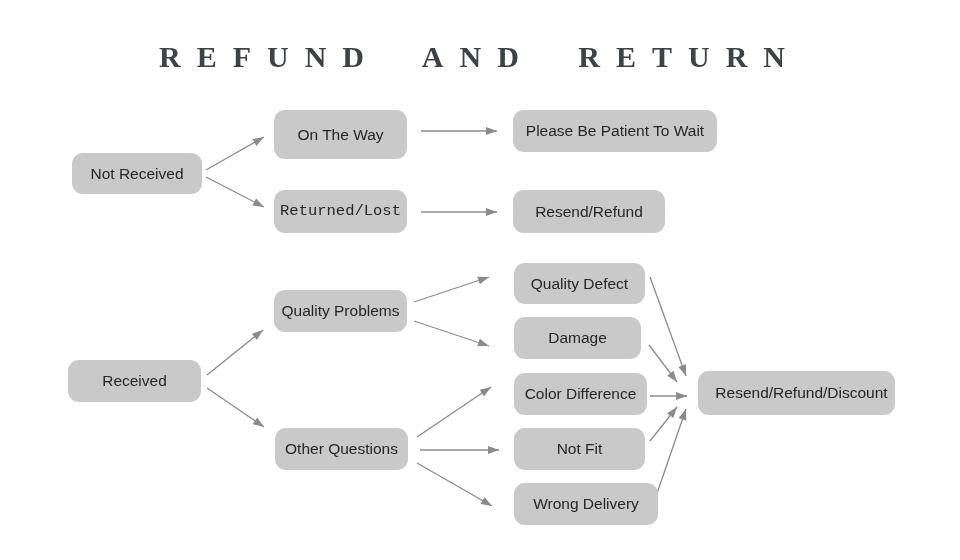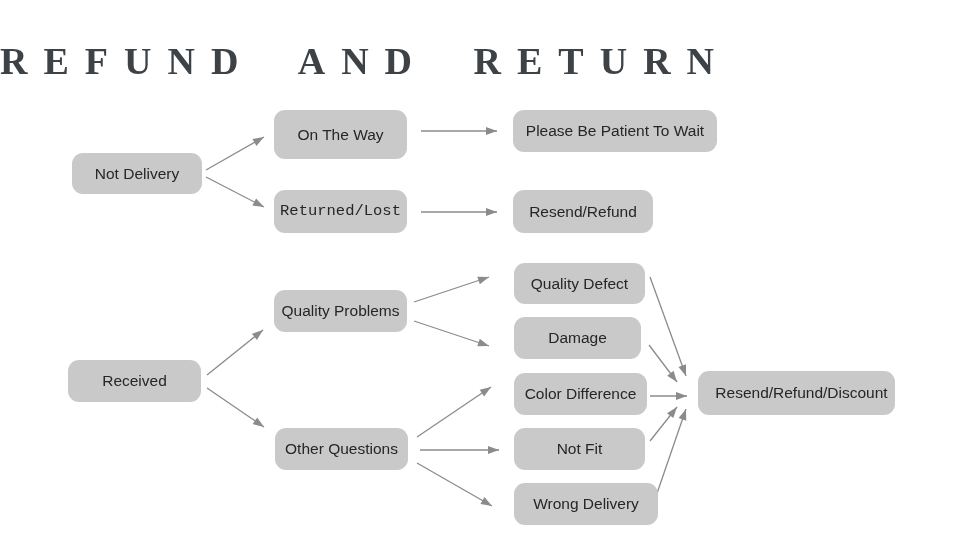--- a/index.html
+++ b/index.html
@@ -16,22 +16,23 @@
     height: 560px;
     background: var(--bg, #ffffff);
     font-family: "Liberation Sans", sans-serif;
   }
   .title {
     position: absolute;
     top: 42px;
     left: 0;
     width: 100%;
     margin: 0;
+    text-align: center;
     font-family: "Liberation Serif", serif;
-    font-size: 38px;
+    font-size: 30px;
     font-weight: 600;
     line-height: 1;
     letter-spacing: 16px;
     word-spacing: 20px;
     color: var(--title-color, #3d4247);
     white-space: nowrap;
   }
   #edge-layer {
     position: absolute;
     top: 0;
@@ -88,25 +89,25 @@
       <line x1="420" y1="450" x2="499" y2="450" marker-end="url(#arrowhead)"></line>
       <line x1="417" y1="463" x2="492" y2="506" marker-end="url(#arrowhead)"></line>
       <line x1="650" y1="277" x2="686" y2="376" marker-end="url(#arrowhead)"></line>
       <line x1="649" y1="345" x2="677" y2="382" marker-end="url(#arrowhead)"></line>
       <line x1="650" y1="396" x2="687" y2="396" marker-end="url(#arrowhead)"></line>
       <line x1="650" y1="441" x2="677" y2="407" marker-end="url(#arrowhead)"></line>
       <line x1="653" y1="505" x2="686" y2="409" marker-end="url(#arrowhead)"></line>
     </svg>
 
   <div id="node-layer">
-      <div class="node" style="left: 72px; top: 153px; width: 130px; height: 41px;">Not Delivery</div>
+      <div class="node" style="left: 72px; top: 153px; width: 130px; height: 41px;">Not Received</div>
       <div class="node" style="left: 274px; top: 110px; width: 133px; height: 49px;">On The Way</div>
       <div class="node" style="left: 513px; top: 110px; width: 204px; height: 42px;">Please Be Patient To Wait</div>
       <div class="node" style="left: 274px; top: 190px; width: 133px; height: 43px; font-family: Liberation Mono, monospace;">Returned/Lost</div>
-      <div class="node" style="left: 513px; top: 190px; width: 140px; height: 43px;">Resend/Refund</div>
+      <div class="node" style="left: 513px; top: 190px; width: 152px; height: 43px;">Resend/Refund</div>
       <div class="node" style="left: 68px; top: 360px; width: 133px; height: 42px;">Received</div>
       <div class="node" style="left: 274px; top: 290px; width: 133px; height: 42px;">Quality Problems</div>
       <div class="node" style="left: 275px; top: 428px; width: 133px; height: 42px;">Other Questions</div>
       <div class="node" style="left: 514px; top: 263px; width: 131px; height: 41px;">Quality Defect</div>
       <div class="node" style="left: 514px; top: 317px; width: 127px; height: 42px;">Damage</div>
       <div class="node" style="left: 514px; top: 373px; width: 133px; height: 42px;">Color Difference</div>
       <div class="node" style="left: 514px; top: 428px; width: 131px; height: 42px;">Not Fit</div>
       <div class="node" style="left: 514px; top: 483px; width: 144px; height: 42px;">Wrong Delivery</div>
       <div class="node" style="left: 698px; top: 371px; width: 197px; height: 44px; padding-left: 16px;">Resend/Refund/Discount</div>
     </div>

